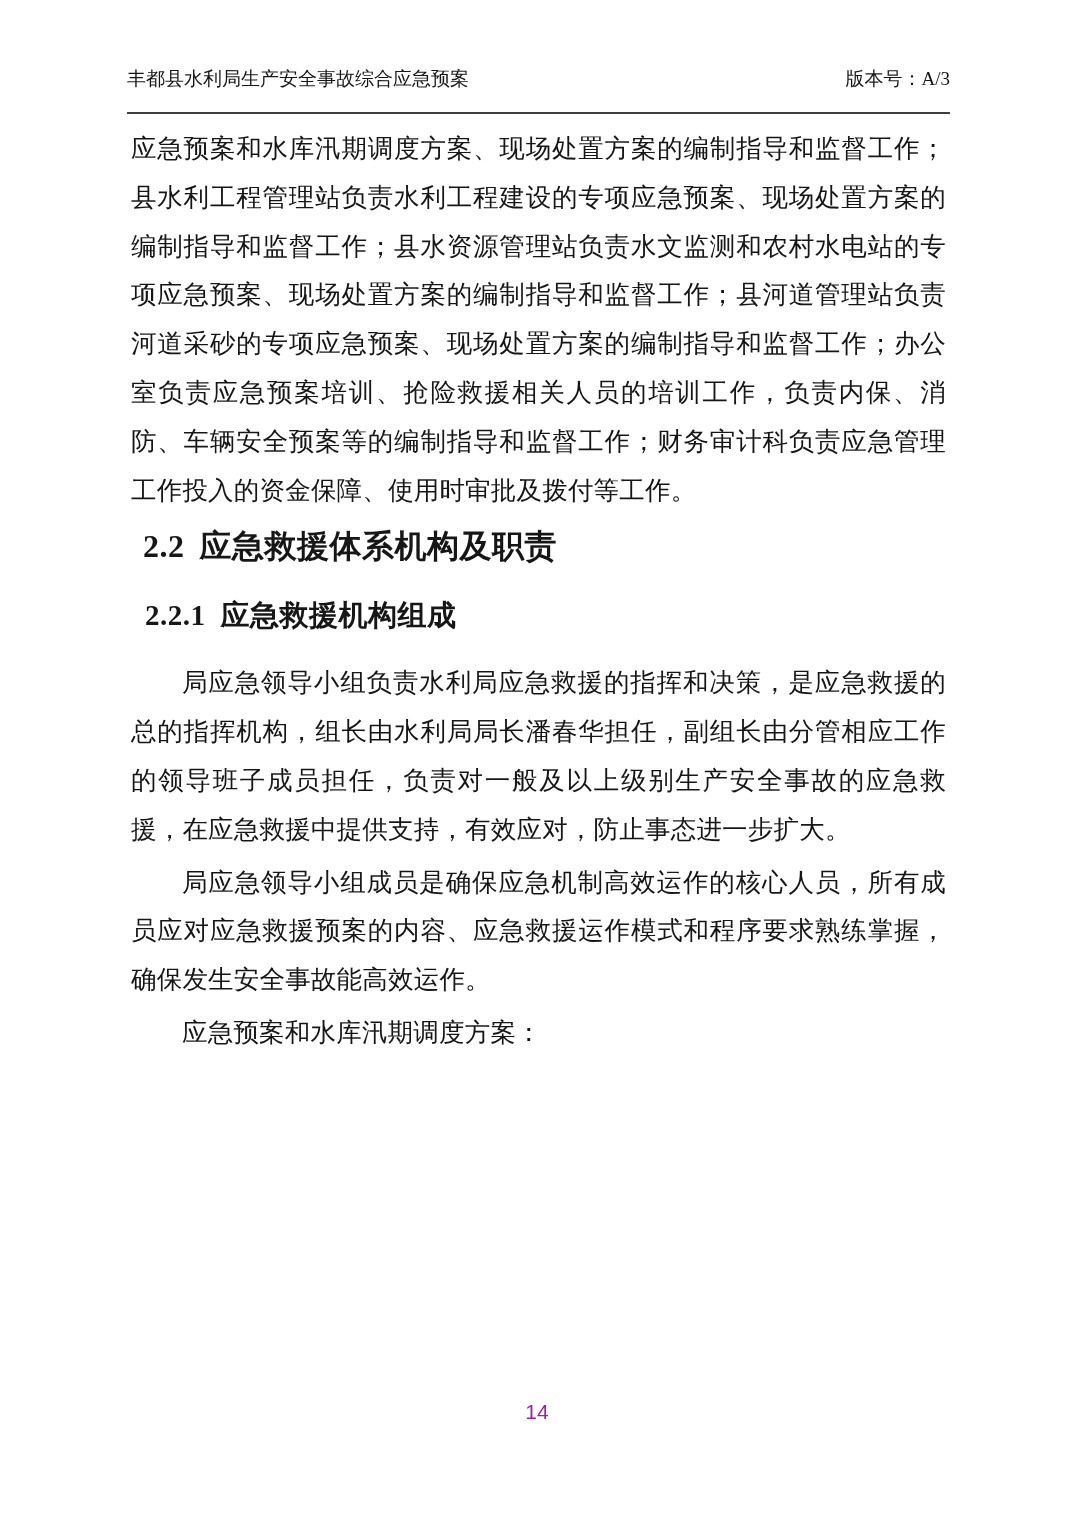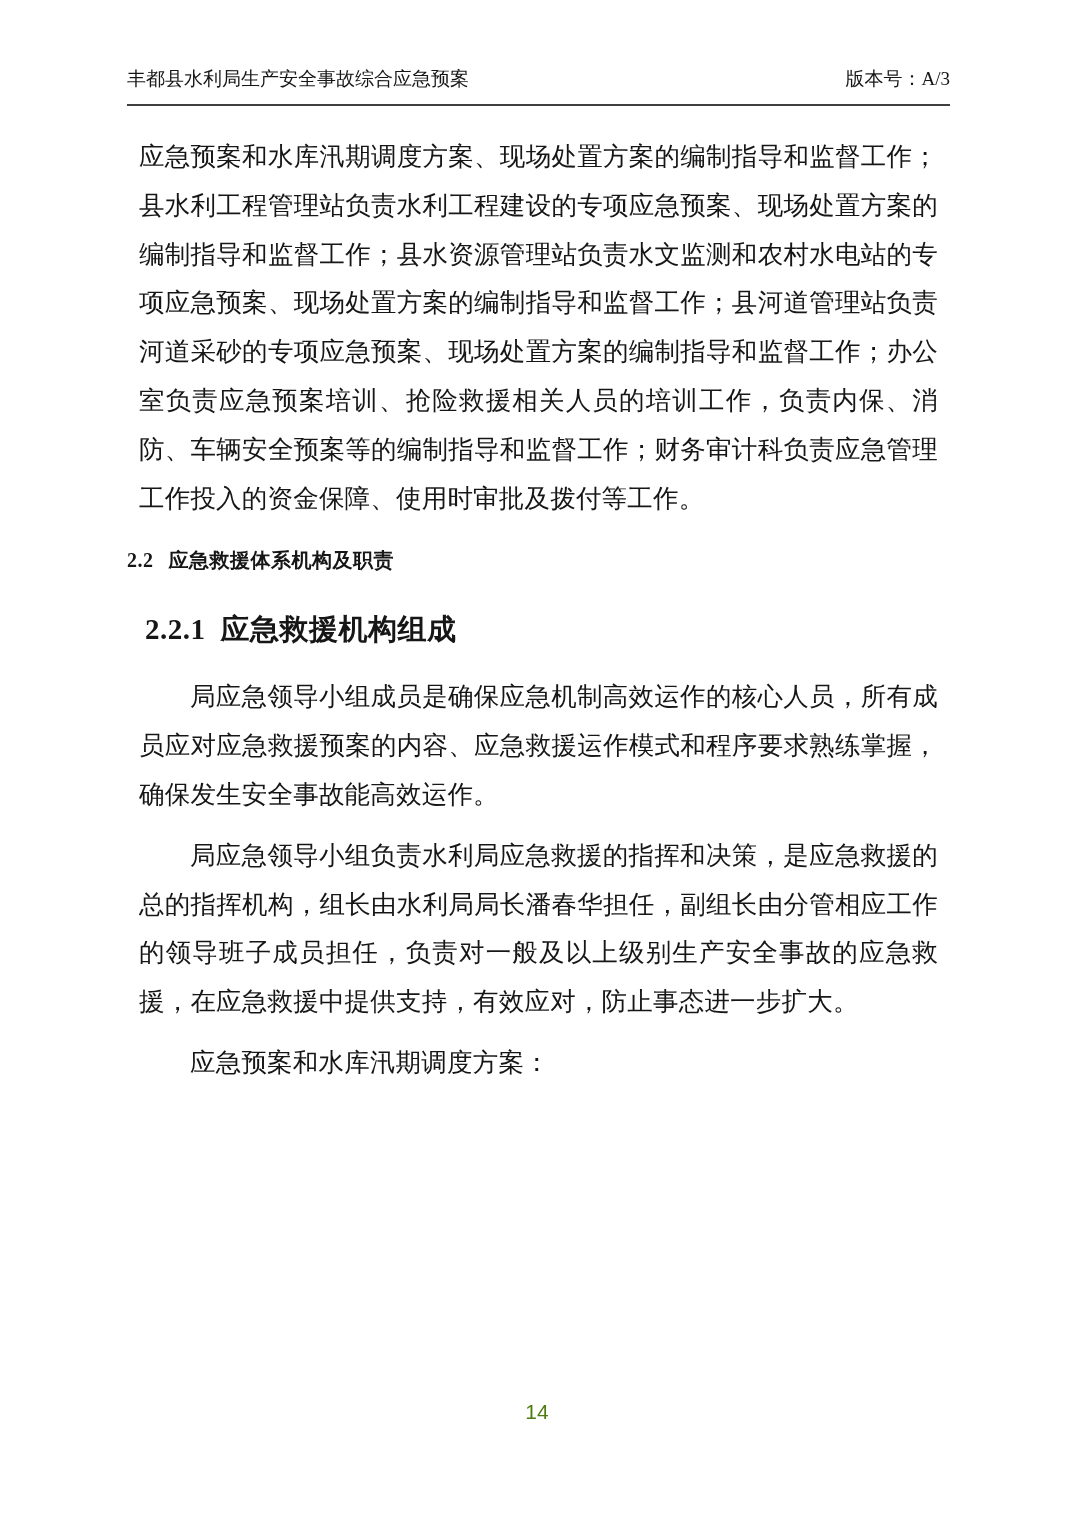--- a/index.html
+++ b/index.html
@@ -19,42 +19,42 @@
   .header {
     position: absolute;
     top: 66px;
     left: 127px;
     width: 823px;
     display: flex;
     justify-content: space-between;
     align-items: flex-end;
     font-size: 19px;
     line-height: 26px;
-    padding-bottom: 12px;
+    padding-bottom: 20px;
     border-bottom: 2px solid #3f3f3f;
   }
   .content {
     position: absolute;
     top: 121px;
     left: 127px;
     width: 823px;
   }
   p.body-par {
-    margin: 12px;
+    margin: 4px;
     font-size: 25.5px;
     letter-spacing: 0.2px;
     line-height: 48.8px;
     text-align: justify;
   }
   p.indent {
     text-indent: 2em;
   }
   h2.sec-heading {
-    margin: 6px 0 0 0;
-    font-size: 20px;
+    margin: 6px 0 0 16px;
+    font-size: 32px;
     line-height: 50px;
     font-weight: bold;
     letter-spacing: 0.5px;
   }
   h3.sub-heading {
     margin: 18px;
     font-size: 29px;
     line-height: 52px;
     font-weight: bold;
     letter-spacing: 0.5px;
@@ -64,21 +64,21 @@
   }
   .footer {
     position: absolute;
     top: 1398px;
     left: 0;
     width: 100%;
     text-align: center;
     font-family: "Liberation Sans", sans-serif;
     font-size: 21px;
     line-height: 28px;
-    color: #4d7c0f;
+    color: #a21caf;
   }
 </style>
 </head>
 <body>
 
 <div class="page">
 
   <div class="header">
     <span>丰都县水利局生产安全事故综合应急预案</span>
     <span>版本号：A/3</span>
@@ -89,23 +89,23 @@
     <p class="body-par">应急预案和水库汛期调度方案、现场处置方案的编制指导和监督工作；县水利工程管理站负责水利工程建设的专项应急预案、现场处置方案的编制指导和监督工作；县水资源管理站负责水文监测和农村水电站的专项应急预案、现场处置方案的编制指导和监督工作；县河道管理站负责河道采砂的专项应急预案、现场处置方案的编制指导和监督工作；办公室负责应急预案培训、抢险救援相关人员的培训工作，负责内保、消防、车辆安全预案等的编制指导和监督工作；财务审计科负责应急管理工作投入的资金保障、使用时审批及拨付等工作。</p>
 
     <h2 class="sec-heading">
       <span class="heading-number">2.2</span><span>应急救援体系机构及职责</span>
     </h2>
 
     <h3 class="sub-heading">
       <span class="heading-number">2.2.1</span><span>应急救援机构组成</span>
     </h3>
 
+    <p class="body-par indent">局应急领导小组负责水利局应急救援的指挥和决策，是应急救援的总的指挥机构，组长由水利局局长潘春华担任，副组长由分管相应工作的领导班子成员担任，负责对一般及以上级别生产安全事故的应急救援，在应急救援中提供支持，有效应对，防止事态进一步扩大。</p>
+
     <p class="body-par indent">局应急领导小组成员是确保应急机制高效运作的核心人员，所有成员应对应急救援预案的内容、应急救援运作模式和程序要求熟练掌握，确保发生安全事故能高效运作。</p>
-
-    <p class="body-par indent">局应急领导小组负责水利局应急救援的指挥和决策，是应急救援的总的指挥机构，组长由水利局局长潘春华担任，副组长由分管相应工作的领导班子成员担任，负责对一般及以上级别生产安全事故的应急救援，在应急救援中提供支持，有效应对，防止事态进一步扩大。</p>
 
 
     <p class="body-par indent">应急预案和水库汛期调度方案：</p>
 
   </div>
 
   <div class="footer">
     <span>14</span>
   </div>
 

